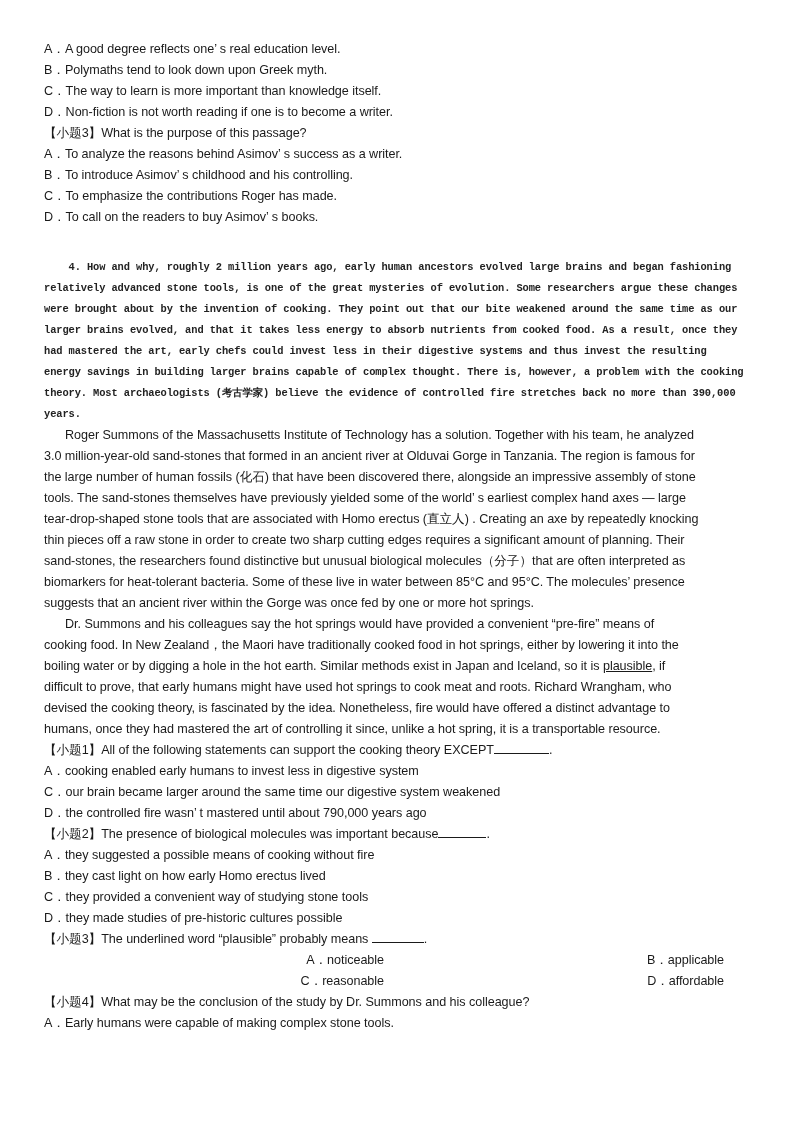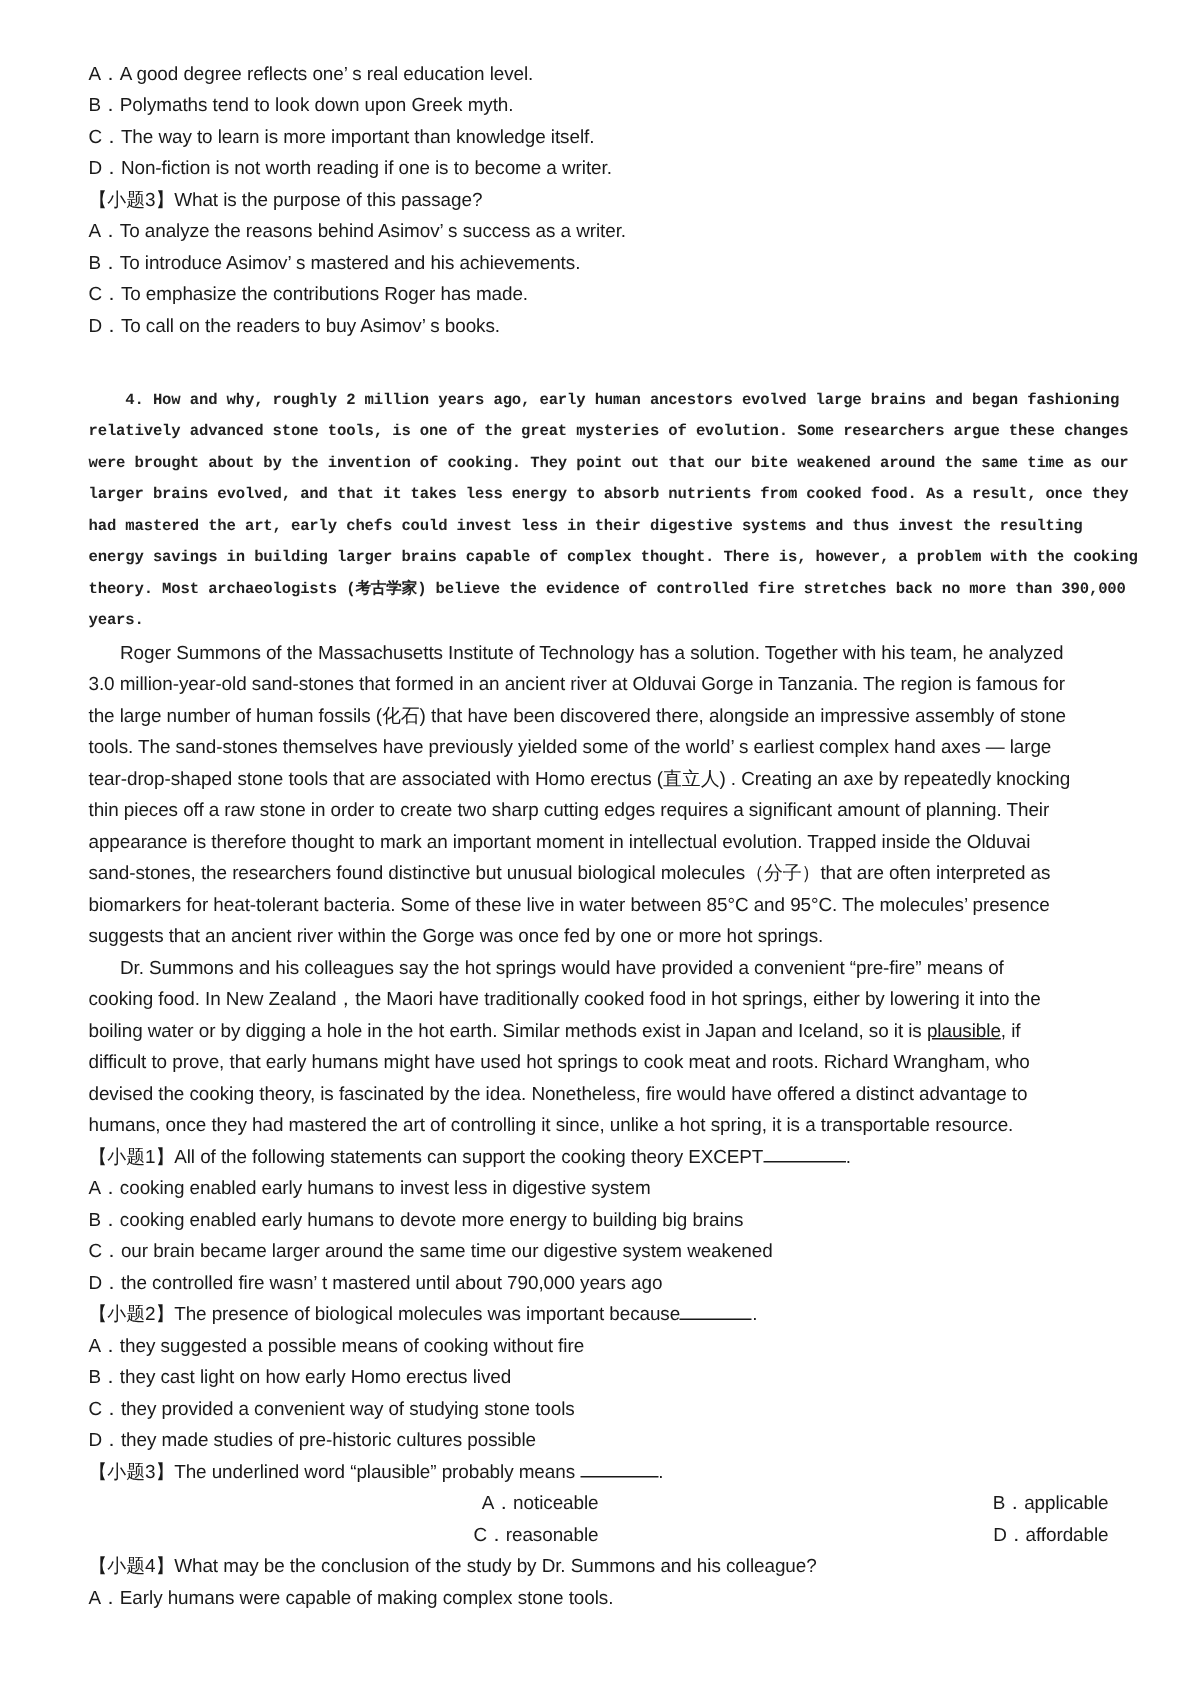--- a/index.html
+++ b/index.html
@@ -1,21 +1,21 @@
 <!DOCTYPE html>
 <html><head>
   <meta charset="utf-8">
   <style>
     html, body { margin: 0; padding: 0; background: #ffffff; }
     body {
       width: 794px; height: 1124px; position: relative; overflow: hidden;
       color: #1a1a1a;
       font-family: "Liberation Sans", "DejaVu Sans", sans-serif;
     }
-    .page { position: absolute; left: 59px; top: 39px; width: 690px; }
+    .page { position: absolute; left: 44px; top: 39px; width: 690px; }
     .line {
       font-size: 12.6px; line-height: 21px; height: 21px; white-space: nowrap;
       letter-spacing: -0.05px;
     }
     .gap { height: 29px; }
     .mono {
       font-family: "Liberation Mono", "DejaVu Sans Mono", monospace;
       font-size: 10.4px; line-height: 21px; height: 21px; white-space: pre;
       font-weight: bold; color: #222; letter-spacing: -0.1px;
     }
@@ -34,21 +34,21 @@
 
   <div>
     <div class="line">A．A good degree reflects one’ s real education level.</div>
     <div class="line">B．Polymaths tend to look down upon Greek myth.</div>
     <div class="line">C．The way to learn is more important than knowledge itself.</div>
     <div class="line">D．Non-fiction is not worth reading if one is to become a writer.</div>
   </div>
   <div>
     <div class="line">【小题3】What is the purpose of this passage?</div>
     <div class="line">A．To analyze the reasons behind Asimov’ s success as a writer.</div>
-    <div class="line">B．To introduce Asimov’ s mastered and his achievements.</div>
+    <div class="line">B．To introduce Asimov’ s childhood and his controlling.</div>
     <div class="line">C．To emphasize the contributions Roger has made.</div>
     <div class="line">D．To call on the readers to buy Asimov’ s books.</div>
   </div>
 
   <div class="gap"></div>
 
   <div>
     <div class="mono">    4. How and why, roughly 2 million years ago, early human ancestors evolved large brains and began fashioning</div>
     <div class="mono">relatively advanced stone tools, is one of the great mysteries of evolution. Some researchers argue these changes</div>
     <div class="mono">were brought about by the invention of cooking. They point out that our bite weakened around the same time as our</div>
@@ -59,21 +59,20 @@
     <div class="mono">years.</div>
   </div>
 
   <div>
     <div class="line" style="padding-left:21px">Roger Summons of the Massachusetts Institute of Technology has a solution. Together with his team, he analyzed</div>
     <div class="line">3.0 million-year-old sand-stones that formed in an ancient river at Olduvai Gorge in Tanzania. The region is famous for</div>
     <div class="line">the large number of human fossils (化石) that have been discovered there, alongside an impressive assembly of stone</div>
     <div class="line">tools. The sand-stones themselves have previously yielded some of the world’ s earliest complex hand axes — large</div>
     <div class="line">tear-drop-shaped stone tools that are associated with Homo erectus (直立人) . Creating an axe by repeatedly knocking</div>
     <div class="line">thin pieces off a raw stone in order to create two sharp cutting edges requires a significant amount of planning. Their</div>
-    <div class="line">appearance is therefore thought to mark an important moment in intellectual evolution. Trapped inside the Olduvai</div>
     <div class="line">sand-stones, the researchers found distinctive but unusual biological molecules（分子）that are often interpreted as</div>
     <div class="line">biomarkers for heat-tolerant bacteria. Some of these live in water between 85°C and 95°C. The molecules’  presence</div>
     <div class="line">suggests that an ancient river within the Gorge was once fed by one or more hot springs.</div>
   </div>
 
   <div>
     <div class="line" style="padding-left:21px">Dr. Summons and his colleagues say the hot springs would have provided a convenient  “pre-fire”  means of</div>
     <div class="line">cooking food. In New Zealand，the Maori have traditionally cooked food in hot springs, either by lowering it into the</div>
     <div class="line">
       <span>boiling water or by digging a hole in the hot earth. Similar methods exist in Japan and Iceland, so it is </span><u>plausible</u><span>, if</span>
@@ -81,21 +80,20 @@
     <div class="line">difficult to prove, that early humans might have used hot springs to cook meat and roots. Richard Wrangham, who</div>
     <div class="line">devised the cooking theory, is fascinated by the idea. Nonetheless, fire would have offered a distinct advantage to</div>
     <div class="line">humans, once they had mastered the art of controlling it since, unlike a hot spring, it is a transportable resource.</div>
   </div>
 
   <div>
     <div class="line">
       <span>【小题1】All of the following statements can support the cooking theory EXCEPT</span><span class="blank w55"></span><span>.</span>
     </div>
     <div class="line">A．cooking enabled early humans to invest less in digestive system</div>
-    <div class="line">B．cooking enabled early humans to devote more energy to building big brains</div>
     <div class="line">C．our brain became larger around the same time our digestive system weakened</div>
     <div class="line">D．the controlled fire wasn’ t mastered until about 790,000 years ago</div>
   </div>
 
   <div>
     <div class="line">
       <span>【小题2】The presence of biological molecules was important because</span><span class="blank w48"></span><span>.</span>
     </div>
     <div class="line">A．they suggested a possible means of cooking without fire</div>
     <div class="line">B．they cast light on how early Homo erectus lived</div>

